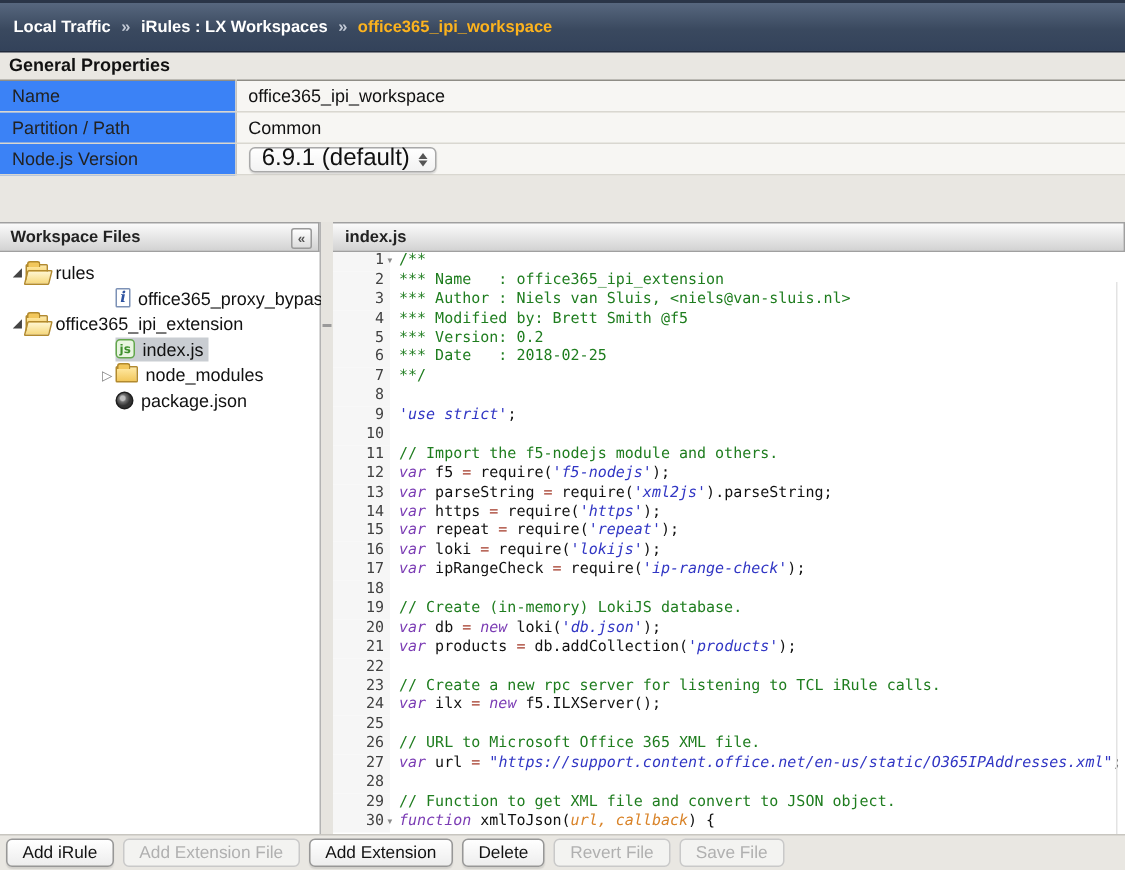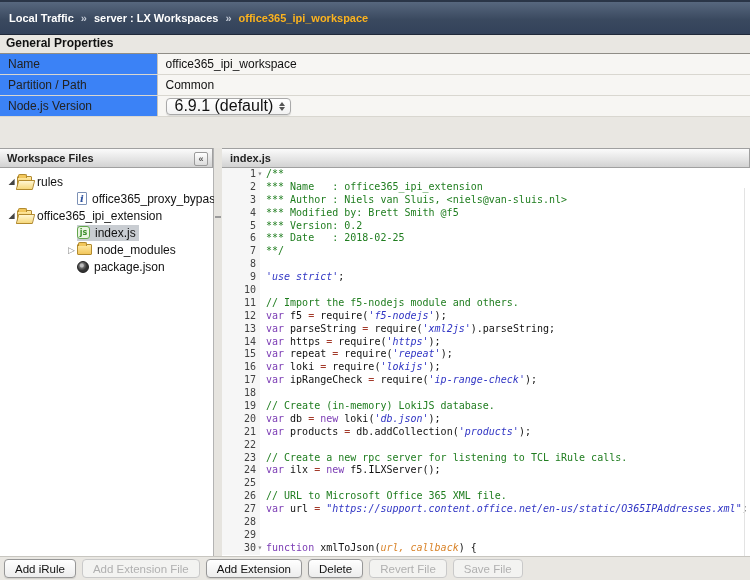--- a/index.html
+++ b/index.html
@@ -77,41 +77,41 @@
   .editor-body { position:relative; height:388px; overflow:hidden; font-family:"DejaVu Sans Mono", monospace;
     font-size:10px; line-height:12.9px; cursor:text; }
   .code-line { display:flex; height:12.9px; }
   .gutter-cell { flex:none; width:38px; background:#f6f6f6; color:#424242; text-align:right;
     padding-right:4px; position:relative; }
   .gutter-cell .fold { position:absolute; right:-4px; top:0; color:#8a8a8a; font-size:8px; width:8px; text-align:center; }
   .code-cell { white-space:pre; padding-left:6px; color:#111; }
   .print-margin { position:absolute; top:20px; bottom:0; left:522px; width:1px; background:#e3e3e3; }
 
   .tk-comment { color:#1f7d1f; }
-  .tk-keyword { color:#7b3cb4; }
+  .tk-keyword { color:#7b3cb4;font-style:italic; }
   .tk-string  { color:#3136c4; font-style:italic; }
   .tk-param   { color:#d98328; font-style:italic; }
   .tk-op      { color:#a33a2a; }
   .tk-plain   { color:#111111; }
 
   
   .footer { position:absolute; left:0; top:556px; width:750px; height:24px; background:#e9e7e2;
     border-top:1px solid #c8c6c0; display:flex; align-items:center; gap:6px; padding:0 4px; }
   .fbtn { height:19px; padding:0 10px; font-size:11.5px; border-radius:4px; color:#111;
     background:linear-gradient(#ffffff,#ededed); border:1px solid #979797;
     box-shadow:0 1px 1px rgba(0,0,0,.10); cursor:pointer; display:flex; align-items:center; }
   .fbtn.disabled { color:#b0b0b0; border-color:#c9c9c9; background:#f3f3f1; box-shadow:none; cursor:default; }
 </style>
 </head>
 <body>
 
 <div class="crumbbar" id="crumbbar">
     <span class="crumb">Local Traffic</span>
     <span class="crumb-sep">»</span>
-    <span class="crumb">server : LX Workspaces</span>
+    <span class="crumb">iRules : LX Workspaces</span>
     <span class="crumb-sep">»</span>
     <span class="crumb current">office365_ipi_workspace</span>
   </div>
 
 <div class="gp-title">General Properties</div>
 <table class="gp-table">
     <tbody id="gp-body">
       <tr>
         <td class="lbl">Name</td>
         <td class="val">office365_ipi_workspace</td>
@@ -301,20 +301,21 @@
       <div class="code-line">
         <span class="gutter-cell">27</span>
         <span class="code-cell"><span class="tk-keyword">var</span><span class="tk-plain"> url </span><span class="tk-op">=</span><span class="tk-plain"> </span><span class="tk-string">"https://support.content.office.net/en-us/static/O365IPAddresses.xml"</span><span class="tk-plain">;</span></span>
       </div>
       <div class="code-line">
         <span class="gutter-cell">28</span>
         <span class="code-cell"></span>
       </div>
       <div class="code-line">
         <span class="gutter-cell">29</span>
+        <span class="code-cell"><span class="tk-comment">// Function to get XML file and convert to JSON object.</span></span>
       </div>
       <div class="code-line">
         <span class="gutter-cell">30<span class="fold">▾</span></span>
         <span class="code-cell"><span class="tk-keyword">function</span><span class="tk-plain"> xmlToJson(</span><span class="tk-param">url, callback</span><span class="tk-plain">) {</span></span>
       </div>
     </div>
 </div>
 
 <div class="footer" id="footer">
     <div class="fbtn">Add iRule</div>

